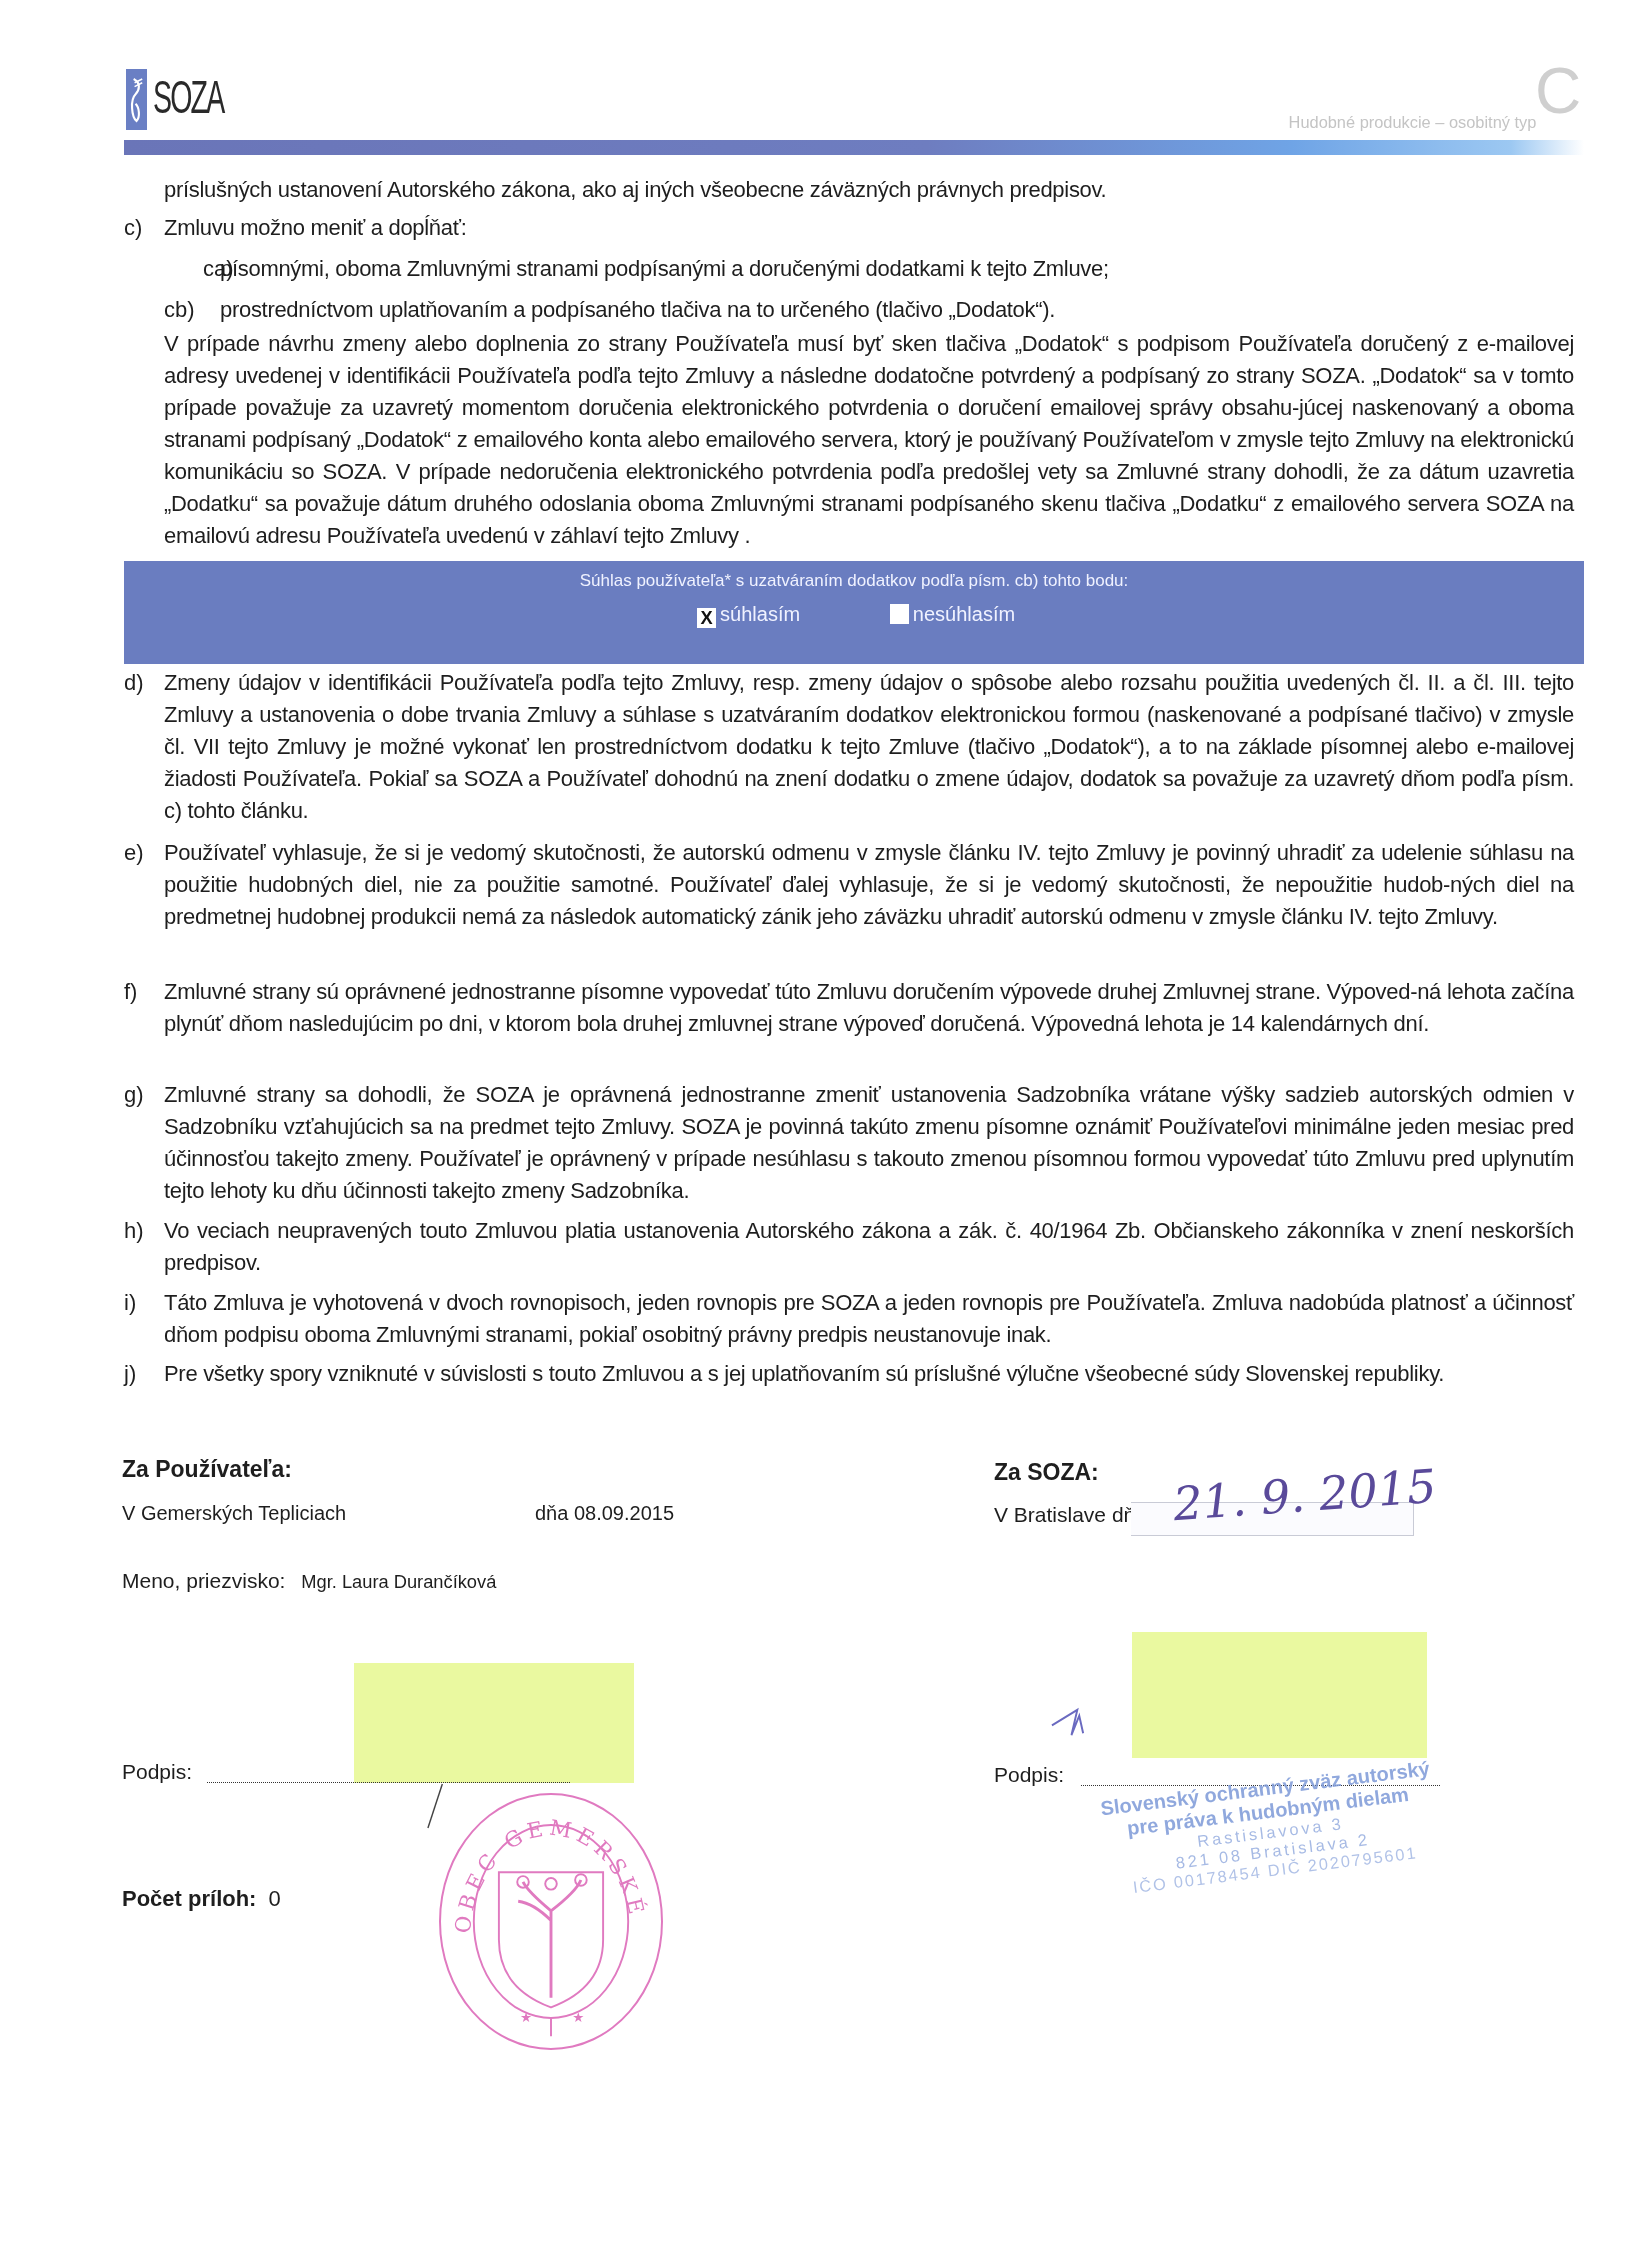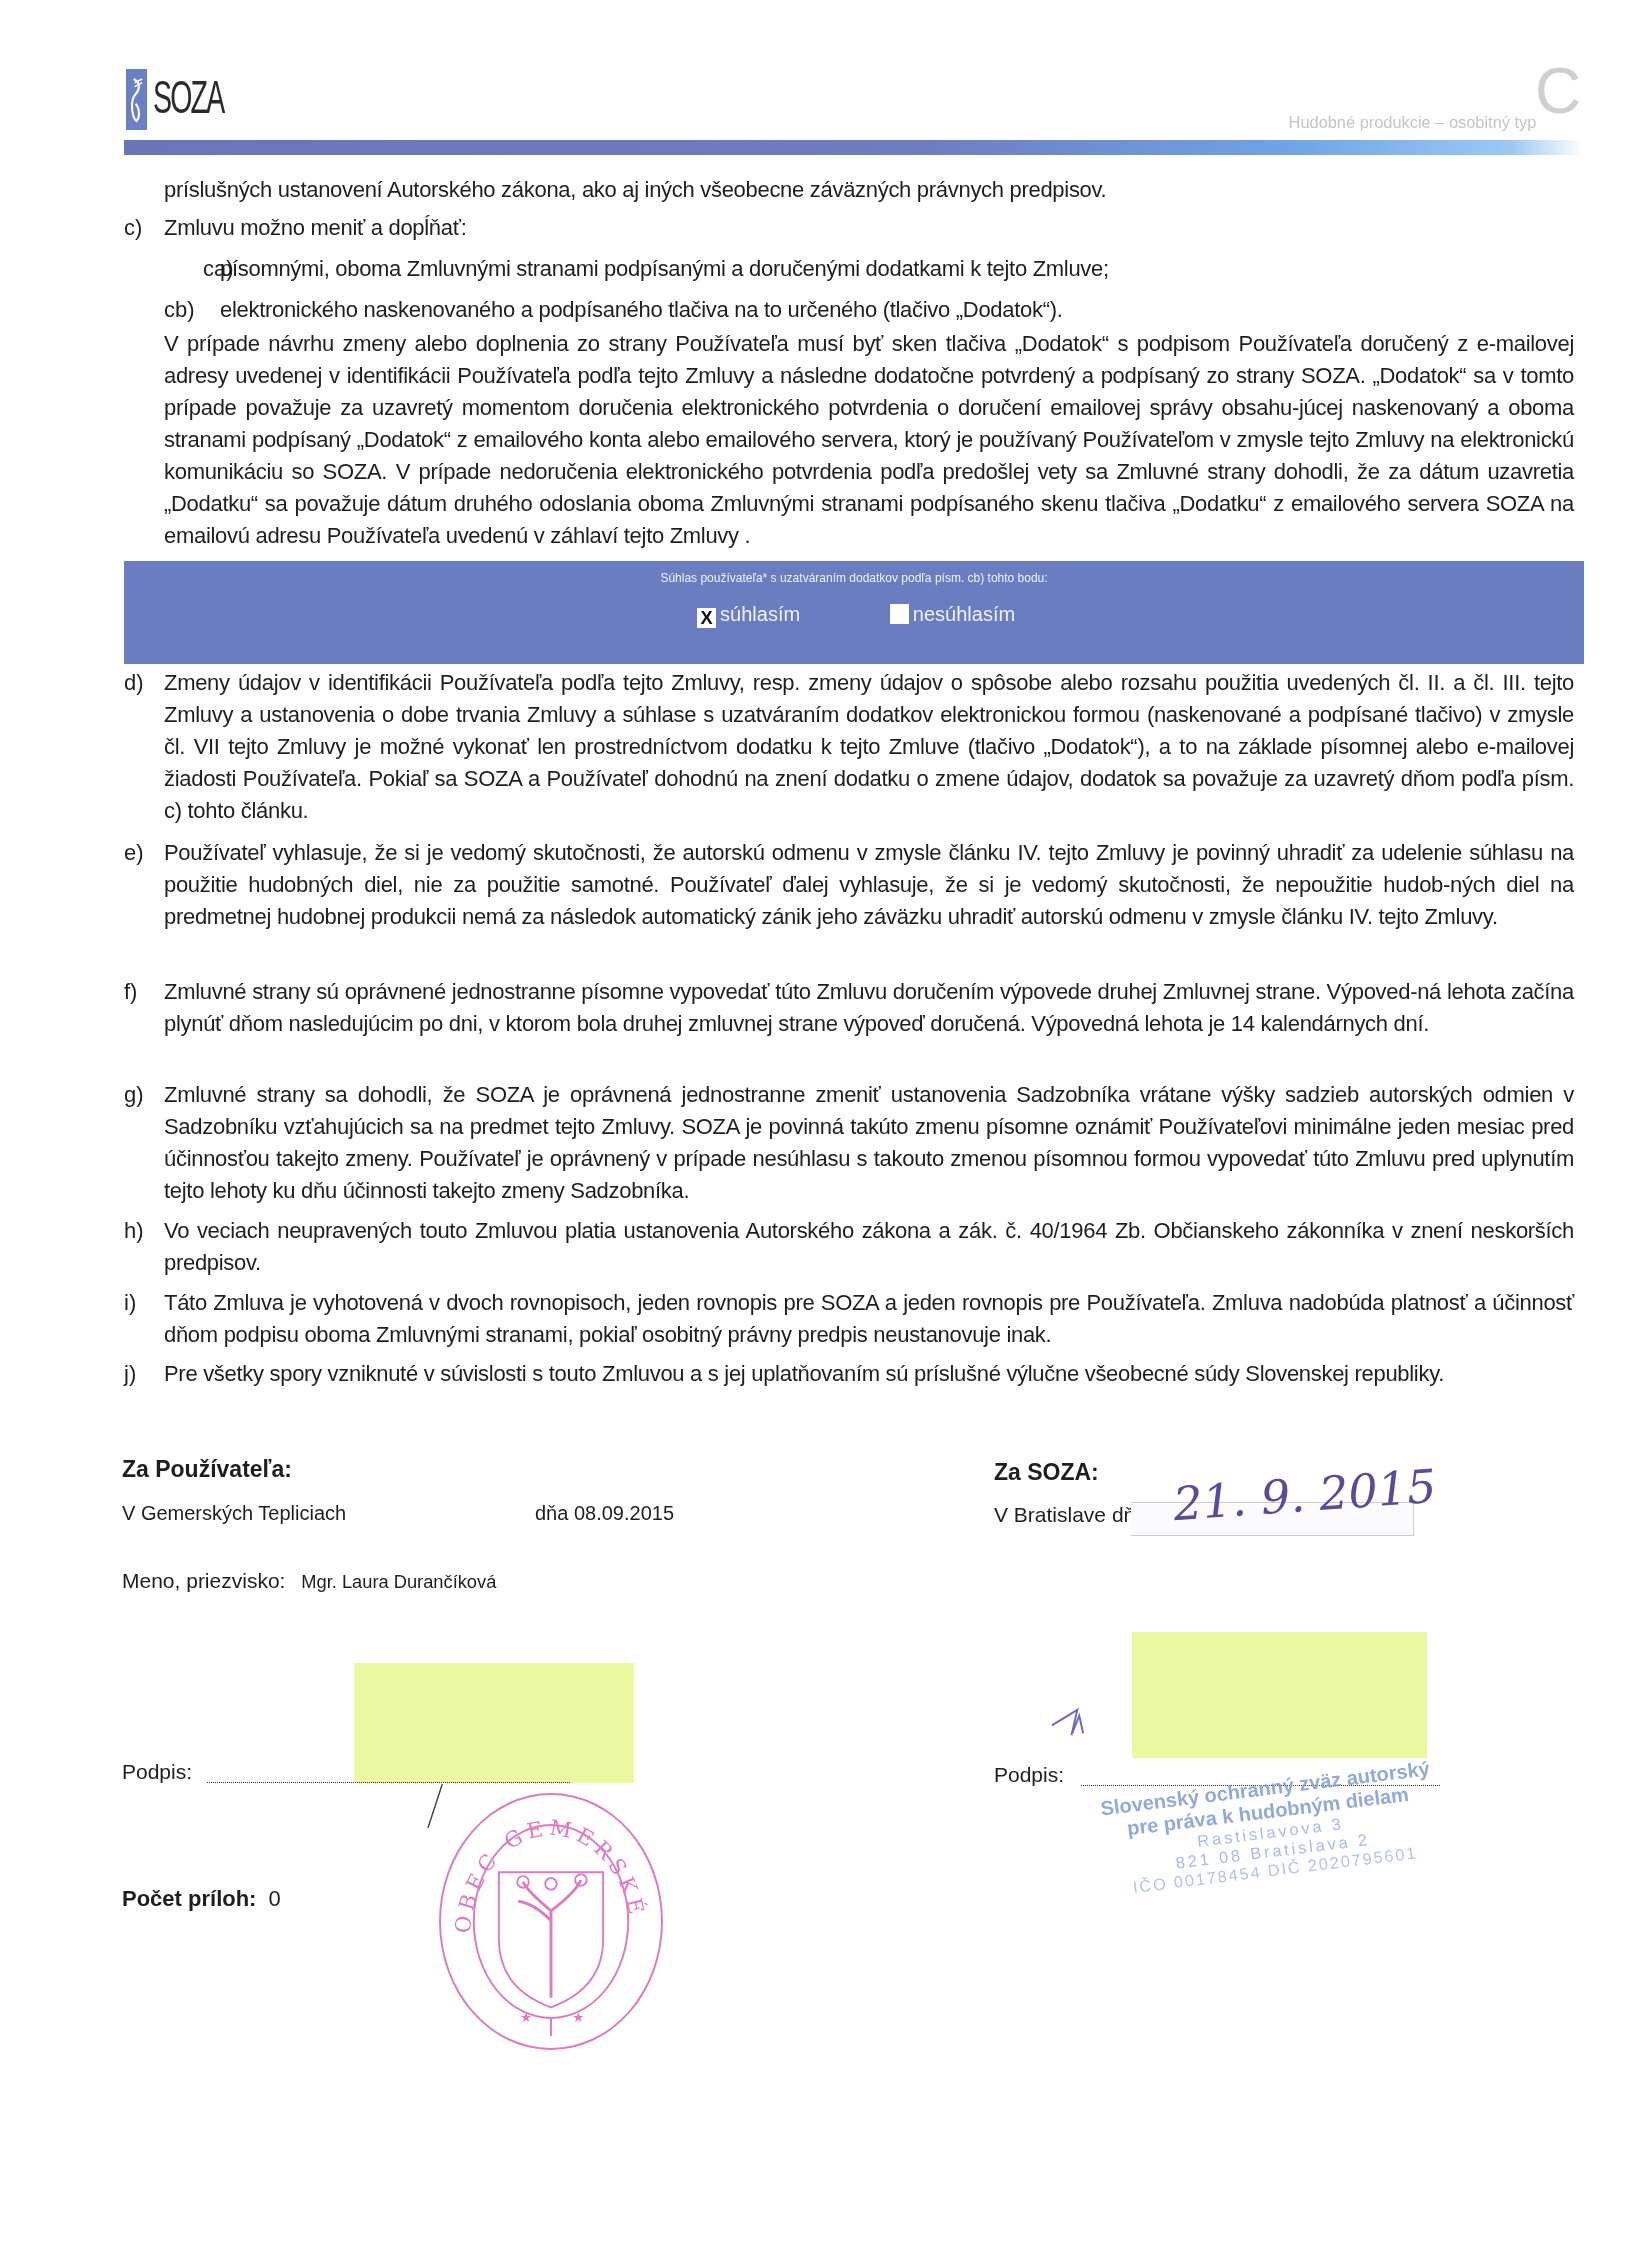--- a/index.html
+++ b/index.html
@@ -17,21 +17,21 @@
   .header-bar { left: 124px; top: 140px; width: 1460px; height: 15.4px;
                 background: linear-gradient(90deg, #6a75b8 0%, #6e7dc0 55%, #6fa4e6 80%, #9cc8f2 95%, rgba(255,255,255,0) 100%); }
 
   
   .txt { font-size: 22px; line-height: 32px; letter-spacing: -0.3px; }
   .justify { text-align: justify; text-align-last: left; }
   .item-label { position: absolute; font-size: 22px; line-height: 32px; }
 
   
   .consent { left: 124px; top: 561px; width: 1460px; height: 103px; background: #6a7dc0; color: #f0f2ff; }
-  .consent .q { position: absolute; left: 0; right: 0; top: 9.7px; text-align: center; font-size: 12px; }
+  .consent .q { position: absolute; left: 0; right: 0; top: 9.7px; text-align: center; font-size: 17px; }
   .consent .opts { position: absolute; left: 4px; right: 0; top: 42px; text-align: center; font-size: 20px; }
   .chk { display: inline-block; width: 19.3px; height: 20px; background: #fff; color: #111; font-weight: bold;
          font-size: 18.3px; line-height: 20px; text-align: center; vertical-align: -2.9px; margin-right: 3.9px; }
   .opt { display: inline-block; margin: 0 42px; }
   .consent .note { position: absolute; left: 0; right: 0; top: 77px; text-align: center;
                    font-size: 14px; font-style: italic; color: #dfe4ff; }
 
   
   .bold { font-weight: bold; }
   .sig-label { font-size: 21px; }
@@ -58,21 +58,21 @@
 <div class="abs header-bar"></div>
 
 <div class="abs txt" style="left:164px; top:174px; width:1410px;">príslušných ustanovení Autorského zákona, ako aj iných všeobecne záväzných právnych predpisov.</div>
 
 <div class="item-label" style="left:124px; top:212px;">c)</div>
 <div class="abs txt" style="left:164px; top:212px;">Zmluvu možno meniť a dopĺňať:</div>
 
 <div class="item-label" style="left:164px; top:253px;margin-left:39px;">ca)</div>
 <div class="abs txt" style="left:220px; top:253px; width:1352px;">písomnými, oboma Zmluvnými stranami podpísanými a doručenými dodatkami k tejto Zmluve;</div>
 <div class="item-label" style="left:164px; top:294px;">cb)</div>
-<div class="abs txt" style="left:220px; top:294px; width:1352px;">elektronického naskenovaného a podpísaného tlačiva na to určeného (tlačivo „Dodatok“).</div>
+<div class="abs txt" style="left:220px; top:294px; width:1352px;">prostredníctvom uplatňovaním a podpísaného tlačiva na to určeného (tlačivo „Dodatok“).</div>
 
 <div class="abs txt justify" style="left:164px; top:328px; width:1410px; line-height:32px;">V prípade návrhu zmeny alebo doplnenia zo strany Používateľa musí byť sken tlačiva „Dodatok“ s podpisom Používateľa doručený z e-mailovej adresy uvedenej v identifikácii Používateľa podľa tejto Zmluvy a následne dodatočne potvrdený a podpísaný zo strany SOZA. „Dodatok“ sa v tomto prípade považuje za uzavretý momentom doručenia elektronického potvrdenia o doručení emailovej správy obsahu-júcej naskenovaný a oboma stranami podpísaný „Dodatok“ z emailového konta alebo emailového servera, ktorý je používaný Používateľom v zmysle tejto Zmluvy na elektronickú komunikáciu so SOZA. V prípade nedoručenia elektronického potvrdenia podľa predošlej vety sa Zmluvné strany dohodli, že za dátum uzavretia „Dodatku“ sa považuje dátum druhého odoslania oboma Zmluvnými stranami podpísaného skenu tlačiva „Dodatku“ z emailového servera SOZA na emailovú adresu Používateľa uvedenú v záhlaví tejto Zmluvy .</div>
 
 <div class="abs consent">
   <div class="q">Súhlas používateľa* s uzatváraním dodatkov podľa písm. cb) tohto bodu:</div>
   <div class="opts">
     <span class="opt">
       <span class="chk">X</span><span>súhlasím</span>
     </span>
     <span class="opt">

